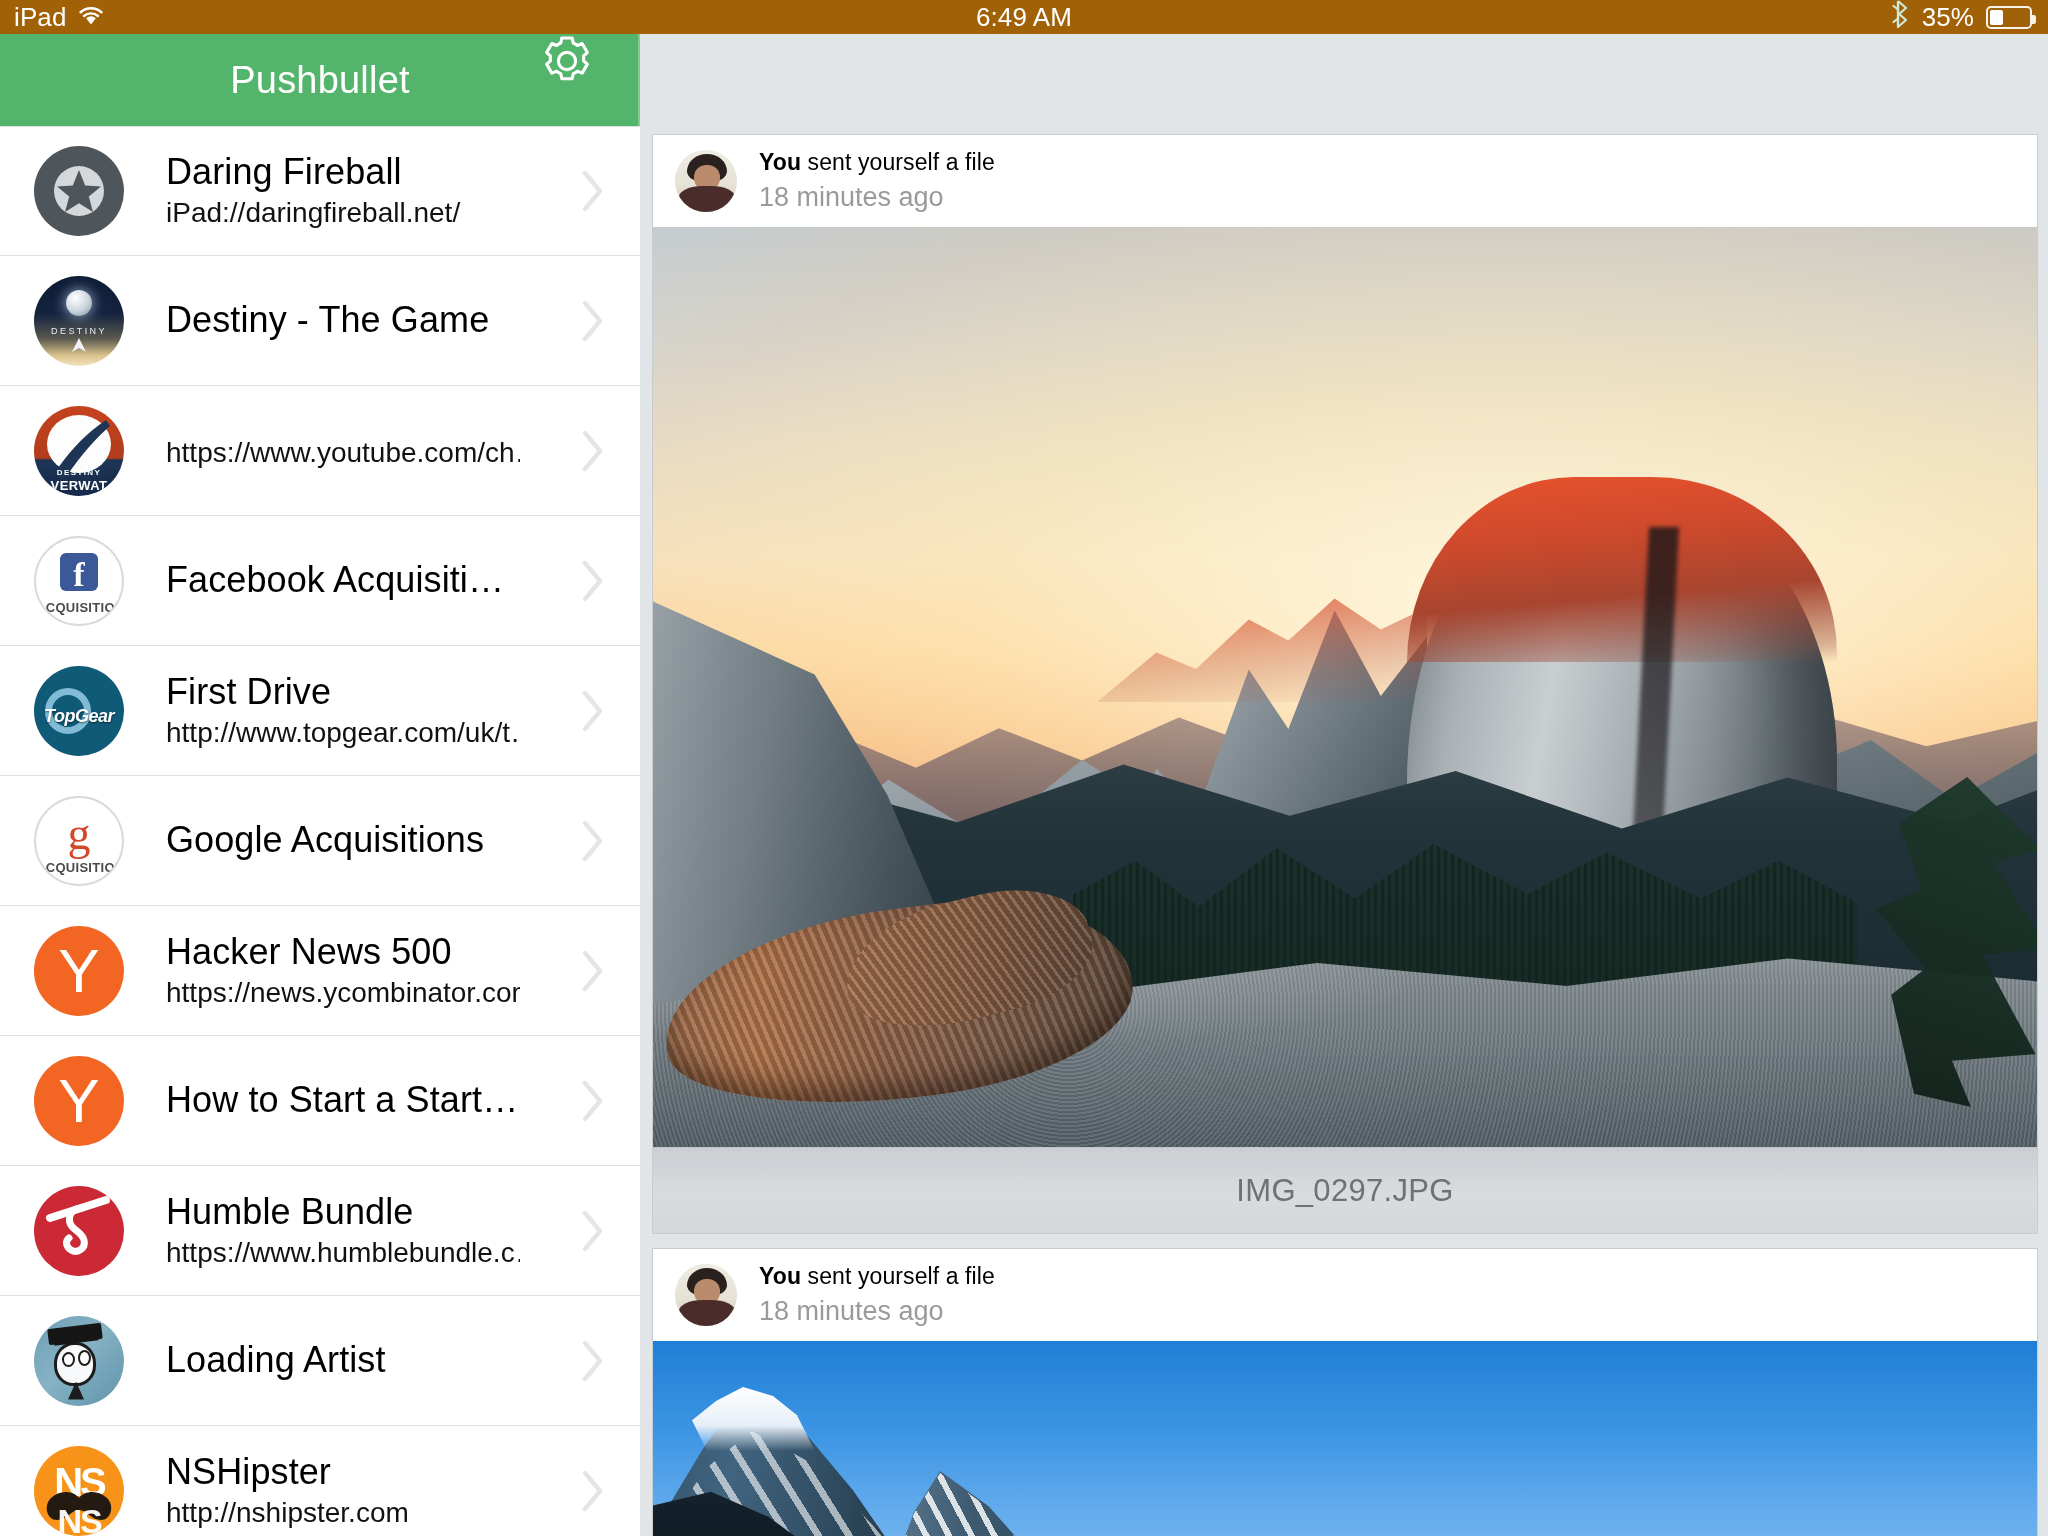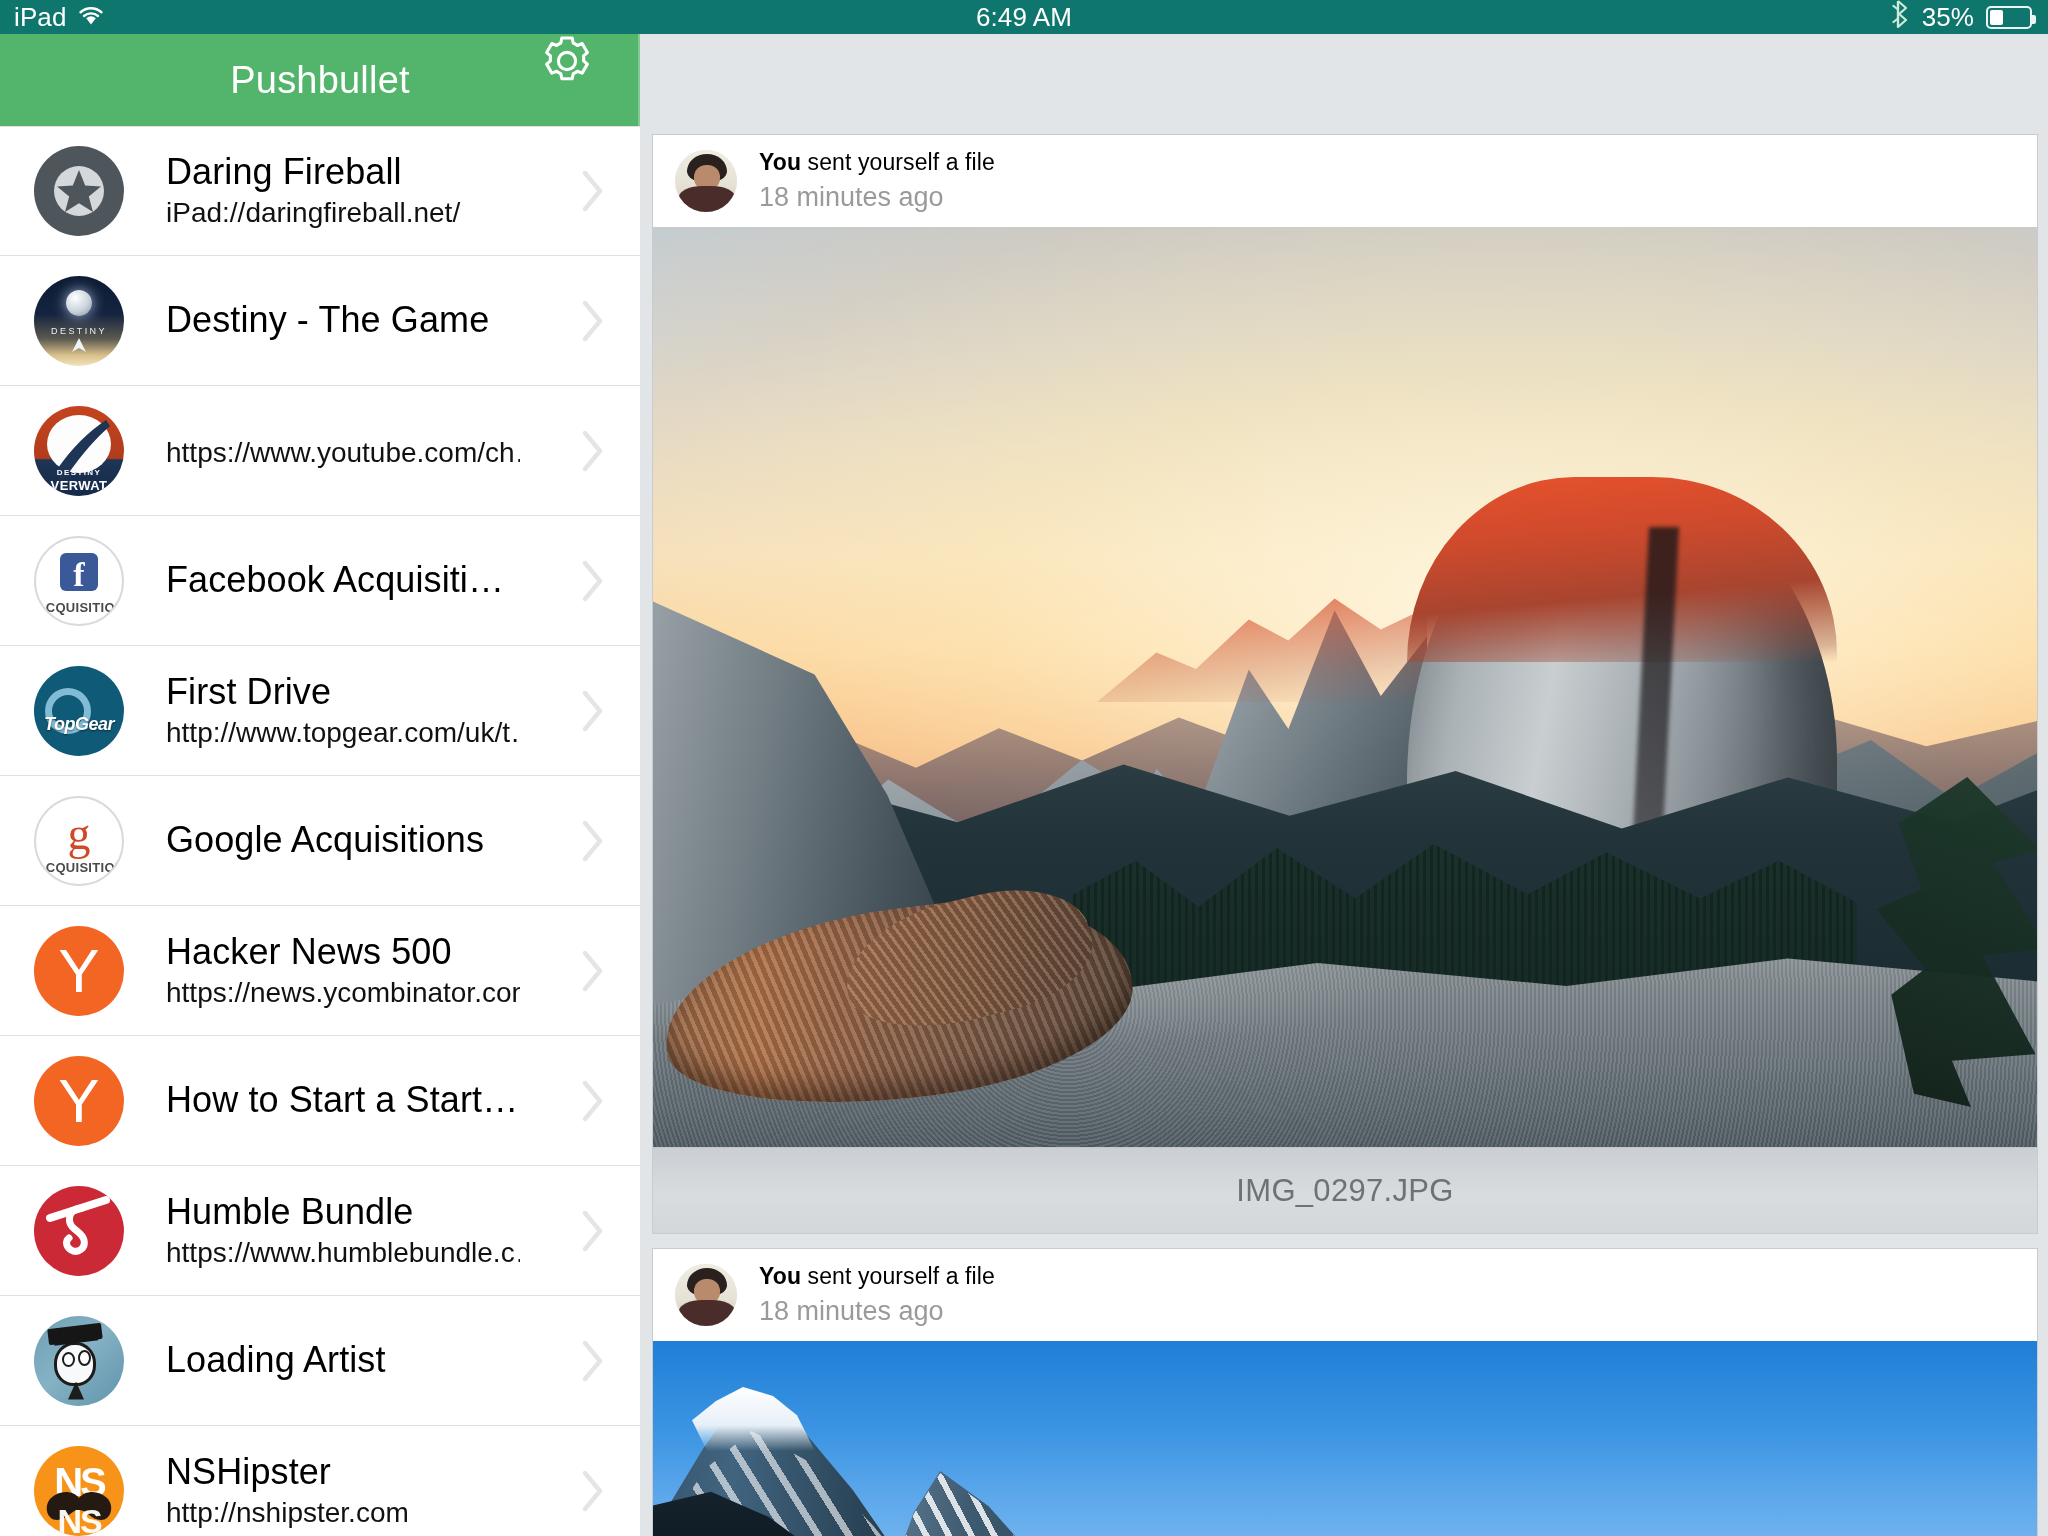--- a/index.html
+++ b/index.html
@@ -7,21 +7,21 @@
   body {
     font-family:"Liberation Sans", sans-serif;
     background:#e2e5e8;
     -webkit-font-smoothing:antialiased;
   }
   #app { position:relative; width:2048px; height:1536px; display:flex; }
 
   
   .statusbar {
     position:absolute; top:0; left:0; width:2048px; height:34px;
-    background:#0f766e; color:#fff; z-index:40;
+    background:#a16207; color:#fff; z-index:40;
     display:flex; align-items:center;
     font-size:26px; letter-spacing:.1px;
   }
   .sb-left { position:absolute; left:14px; display:flex; align-items:center; gap:10px; }
   .sb-center { position:absolute; left:0; width:2048px; text-align:center; }
   .sb-right { position:absolute; right:16px; display:flex; align-items:center; gap:12px; }
   .wifi-ico { display:block; }
   .bt-ico { display:block; }
   .batt {
     width:46px; height:23px; border:2px solid rgba(255,255,255,.92);
@@ -398,21 +398,21 @@
     <span class="chev">
   <svg width="22" height="44" viewBox="0 0 22 44">
               <path d="M3 4 L18 22 L3 40" fill="none" stroke="#e3e5e6" stroke-width="4.4" stroke-linecap="round" stroke-linejoin="round"></path>
             </svg>
           </span>
   </div>
   <div class="row">
     <span class="avatar" style="background:#0f5a77">
       <span style="position:absolute;left:11px;top:22px;width:46px;height:46px;border-radius:50%;
         border:7px solid rgba(150,205,230,.85)"></span>
-      <span style="position:absolute;left:0;right:0;top:48px;text-align:center;color:#fff;font-size:18px;
+      <span style="position:absolute;left:0;right:0;top:40px;text-align:center;color:#fff;font-size:18px;
         font-style:italic;font-weight:700;letter-spacing:-.5px;text-shadow:0 1px 2px rgba(0,0,0,.5)">TopGear</span>
           </span>
     <div class="row-text">
       <div class="row-title">First Drive</div>
       <div class="row-sub">http://www.topgear.com/uk/t…</div>
     </div>
     <span class="chev">
   <svg width="22" height="44" viewBox="0 0 22 44">
               <path d="M3 4 L18 22 L3 40" fill="none" stroke="#e3e5e6" stroke-width="4.4" stroke-linecap="round" stroke-linejoin="round"></path>
             </svg>

